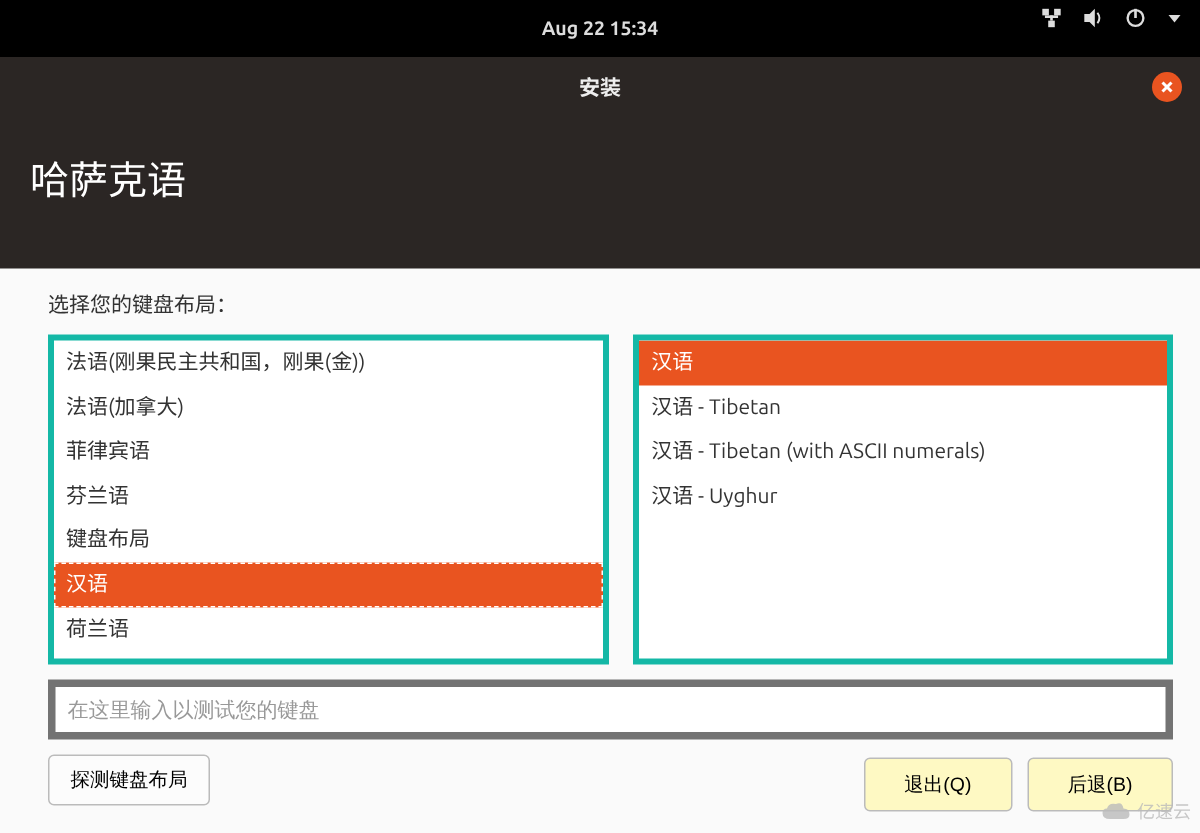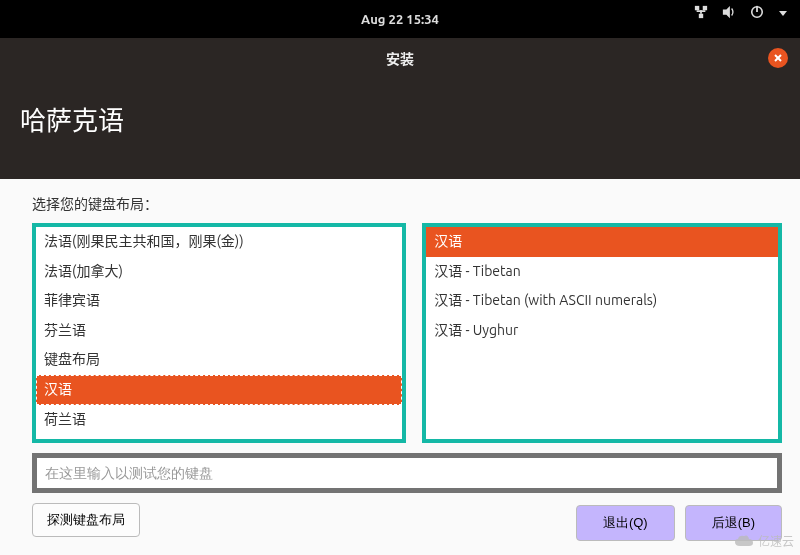--- a/index.html
+++ b/index.html
@@ -74,21 +74,21 @@
   .detect-btn {
     margin-top: 10px; padding: 7px 14px;
     background: #fcfcfc; border: 1px solid #bbb;
     border-radius: 4px; font-size: 13px; cursor: pointer;
   }
   .footer {
     position: absolute; bottom: 14px; right: 18px;
     display: flex; gap: 10px;
   }
   .footer button {
-    padding: 8px 26px; background: #c4b5fd;
+    padding: 8px 26px; background: #fef9c3;
     border: 1px solid #bbb; border-radius: 4px;
     font-size: 13px; cursor: pointer;
   }
   .watermark {
     position: absolute; right: 6px; bottom: 6px;
     display: flex; align-items: center; gap: 4px;
     color: #bbb; font-size: 12px; opacity: 0.8;
   }
   .watermark svg { fill: #bbb; }
 </style>

